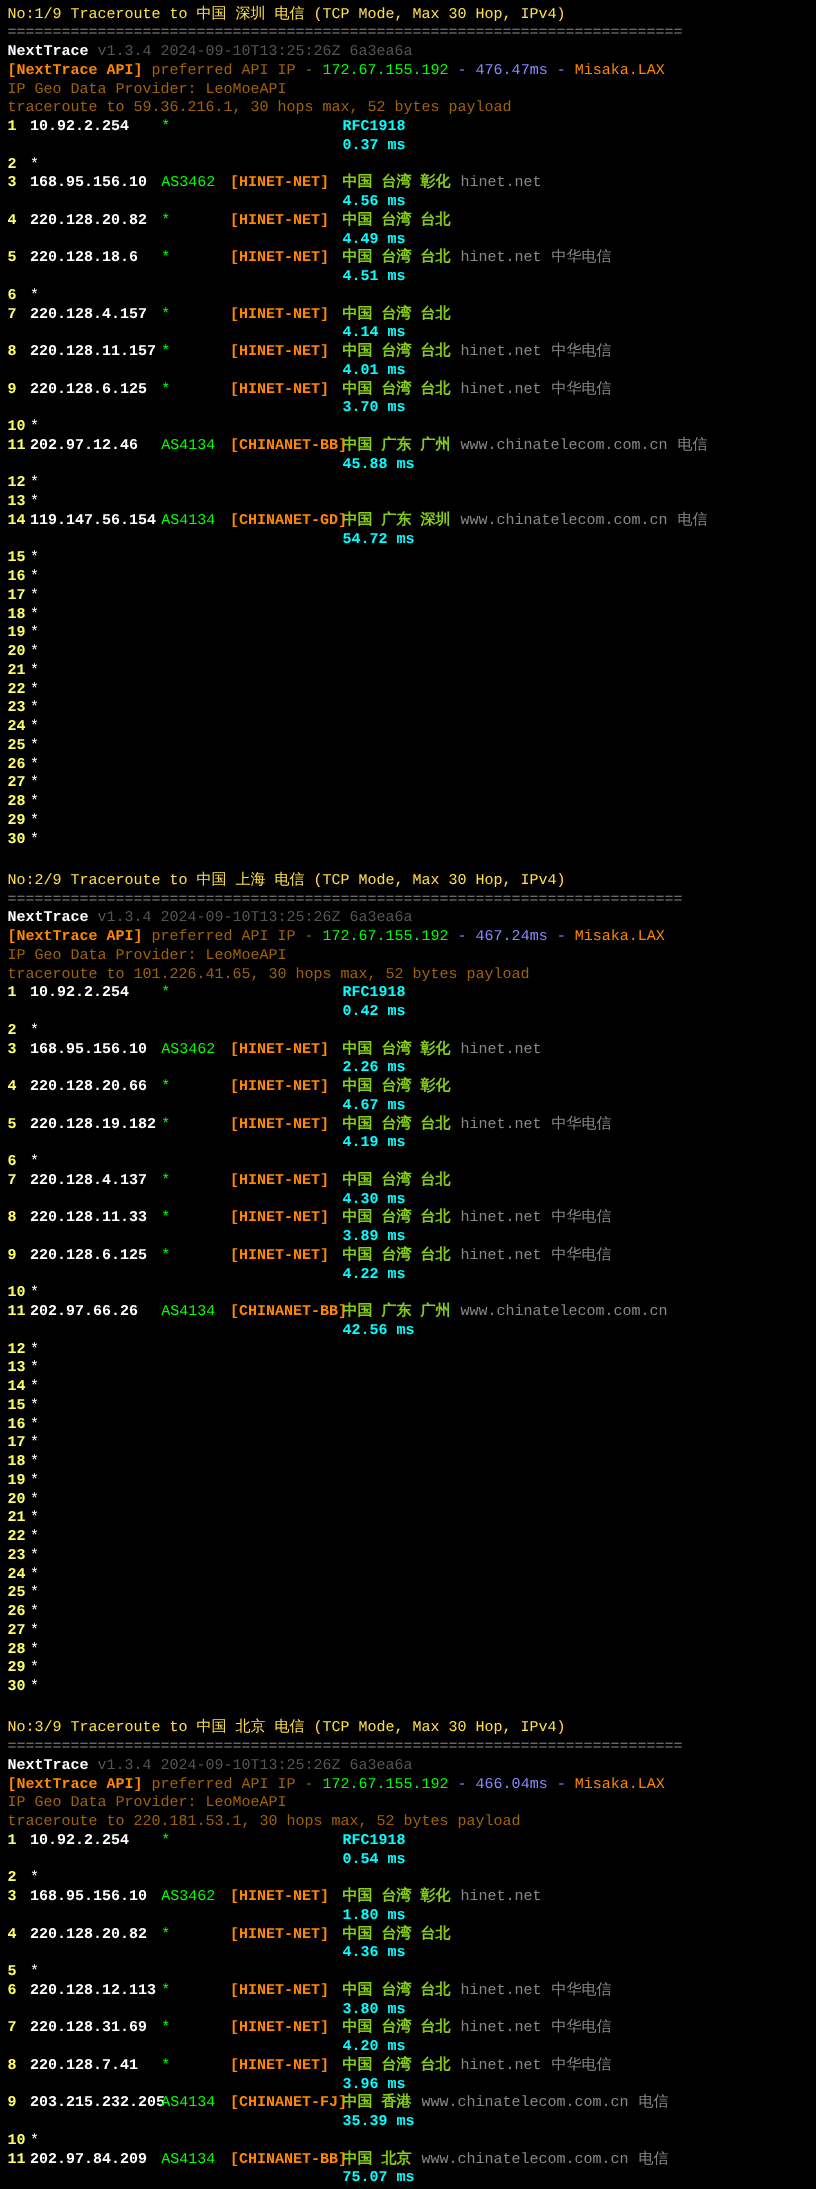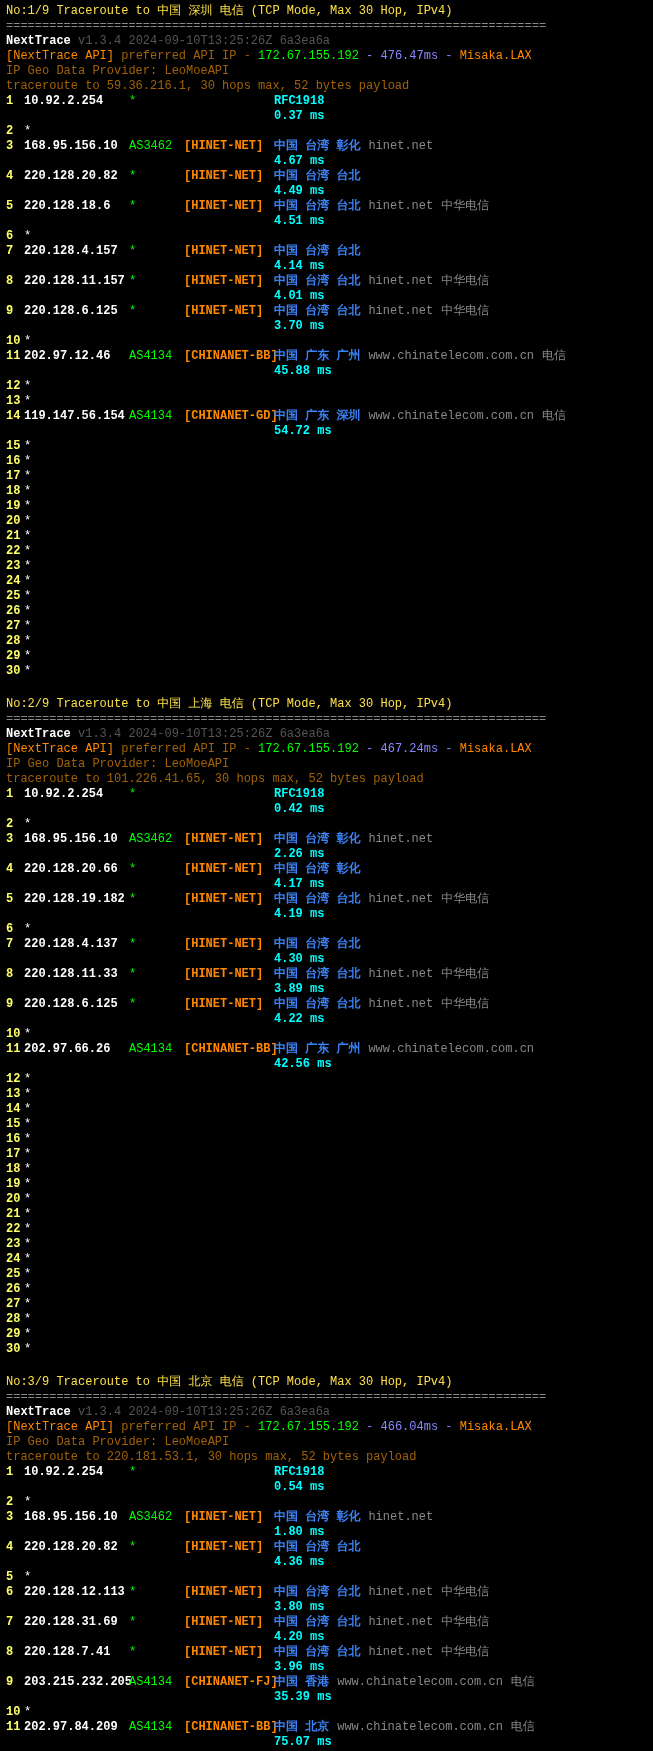--- a/index.html
+++ b/index.html
@@ -1,31 +1,31 @@
 <!DOCTYPE html>
 <html><head>
 <meta charset="utf-8">
 <style>
 html,body{margin:0;padding:0;background:#000;font-family:Consolas,'Courier New',monospace;font-size:12px;line-height:1.25;width:653px}
 .block{padding:4px 6px 14px 6px}
 .hr{color:#888}
 .title{color:#fde047}
 .nt{color:#fff;font-weight:bold}
 .ver{color:#555}
-.api{color:#ff8800;font-weight:normal}
+.api{color:#ff8800;font-weight:bold}
 .ip{color:#00ff00}
 .ms{color:#8888ff}
 .server{color:#ff8800}
 .info{color:#a16207}
 .row{display:flex;white-space:pre}
 .c-hop{width:18px;color:#ffff66;font-weight:bold}
 .c-ip{width:105px;color:#fff;font-weight:bold}
 .c-asn{width:55px;color:#00ff00}
 .c-net{width:90px;color:#ff8800;font-weight:bold}
-.c-geo{color:#3b82f6;font-weight:bold}
+.c-geo{color:#84cc16;font-weight:bold}
 .c-dns{color:#888;padding-left:8px}
 .c-isp{color:#888;padding-left:8px}
 .c-rfc{color:#00ffff;font-weight:bold}
 .c-star{color:#fff}
 .sub{padding-left:268px;color:#00ffff;font-weight:bold}
 .wm{color:#fff;padding:0 6px}
 </style>
 </head>
 <body>
 
@@ -34,21 +34,21 @@
       <div class="title">No:1/9 Traceroute to 中国 深圳 电信 (TCP Mode, Max 30 Hop, IPv4)</div>
       <div class="hr">===========================================================================</div>
       <div><span class="nt">NextTrace</span> <span class="ver">v1.3.4 2024-09-10T13:25:26Z 6a3ea6a</span></div>
       <div><span class="api">[NextTrace API]</span><span class="info"> preferred API IP - </span><span class="ip">172.67.155.192</span><span class="ms"> - 476.47ms - </span><span class="server">Misaka.LAX</span></div>
       <div class="info">IP Geo Data Provider: LeoMoeAPI</div>
       <div class="info">traceroute to 59.36.216.1, 30 hops max, 52 bytes payload</div>
       <div class="row"><span class="c-hop">1</span><span class="c-ip">10.92.2.254</span><span class="c-asn">*</span><span class="c-net"></span><span class="c-rfc">RFC1918</span></div>
       <div class="sub">0.37 ms</div>
       <div class="row"><span class="c-hop">2</span><span class="c-star">*</span></div>
       <div class="row"><span class="c-hop">3</span><span class="c-ip">168.95.156.10</span><span class="c-asn">AS3462</span><span class="c-net">[HINET-NET]</span><span class="c-geo">中国 台湾 彰化</span><span class="c-dns">hinet.net</span></div>
-      <div class="sub">4.67 ms</div>
+      <div class="sub">4.56 ms</div>
       <div class="row"><span class="c-hop">4</span><span class="c-ip">220.128.20.82</span><span class="c-asn">*</span><span class="c-net">[HINET-NET]</span><span class="c-geo">中国 台湾 台北</span></div>
       <div class="sub">4.49 ms</div>
       <div class="row"><span class="c-hop">5</span><span class="c-ip">220.128.18.6</span><span class="c-asn">*</span><span class="c-net">[HINET-NET]</span><span class="c-geo">中国 台湾 台北</span><span class="c-dns">hinet.net</span><span class="c-isp">中华电信</span></div>
       <div class="sub">4.51 ms</div>
       <div class="row"><span class="c-hop">6</span><span class="c-star">*</span></div>
       <div class="row"><span class="c-hop">7</span><span class="c-ip">220.128.4.157</span><span class="c-asn">*</span><span class="c-net">[HINET-NET]</span><span class="c-geo">中国 台湾 台北</span></div>
       <div class="sub">4.14 ms</div>
       <div class="row"><span class="c-hop">8</span><span class="c-ip">220.128.11.157</span><span class="c-asn">*</span><span class="c-net">[HINET-NET]</span><span class="c-geo">中国 台湾 台北</span><span class="c-dns">hinet.net</span><span class="c-isp">中华电信</span></div>
       <div class="sub">4.01 ms</div>
       <div class="row"><span class="c-hop">9</span><span class="c-ip">220.128.6.125</span><span class="c-asn">*</span><span class="c-net">[HINET-NET]</span><span class="c-geo">中国 台湾 台北</span><span class="c-dns">hinet.net</span><span class="c-isp">中华电信</span></div>
@@ -83,21 +83,21 @@
       <div><span class="nt">NextTrace</span> <span class="ver">v1.3.4 2024-09-10T13:25:26Z 6a3ea6a</span></div>
       <div><span class="api">[NextTrace API]</span><span class="info"> preferred API IP - </span><span class="ip">172.67.155.192</span><span class="ms"> - 467.24ms - </span><span class="server">Misaka.LAX</span></div>
       <div class="info">IP Geo Data Provider: LeoMoeAPI</div>
       <div class="info">traceroute to 101.226.41.65, 30 hops max, 52 bytes payload</div>
       <div class="row"><span class="c-hop">1</span><span class="c-ip">10.92.2.254</span><span class="c-asn">*</span><span class="c-net"></span><span class="c-rfc">RFC1918</span></div>
       <div class="sub">0.42 ms</div>
       <div class="row"><span class="c-hop">2</span><span class="c-star">*</span></div>
       <div class="row"><span class="c-hop">3</span><span class="c-ip">168.95.156.10</span><span class="c-asn">AS3462</span><span class="c-net">[HINET-NET]</span><span class="c-geo">中国 台湾 彰化</span><span class="c-dns">hinet.net</span></div>
       <div class="sub">2.26 ms</div>
       <div class="row"><span class="c-hop">4</span><span class="c-ip">220.128.20.66</span><span class="c-asn">*</span><span class="c-net">[HINET-NET]</span><span class="c-geo">中国 台湾 彰化</span></div>
-      <div class="sub">4.17 ms</div>
+      <div class="sub">4.67 ms</div>
       <div class="row"><span class="c-hop">5</span><span class="c-ip">220.128.19.182</span><span class="c-asn">*</span><span class="c-net">[HINET-NET]</span><span class="c-geo">中国 台湾 台北</span><span class="c-dns">hinet.net</span><span class="c-isp">中华电信</span></div>
       <div class="sub">4.19 ms</div>
       <div class="row"><span class="c-hop">6</span><span class="c-star">*</span></div>
       <div class="row"><span class="c-hop">7</span><span class="c-ip">220.128.4.137</span><span class="c-asn">*</span><span class="c-net">[HINET-NET]</span><span class="c-geo">中国 台湾 台北</span></div>
       <div class="sub">4.30 ms</div>
       <div class="row"><span class="c-hop">8</span><span class="c-ip">220.128.11.33</span><span class="c-asn">*</span><span class="c-net">[HINET-NET]</span><span class="c-geo">中国 台湾 台北</span><span class="c-dns">hinet.net</span><span class="c-isp">中华电信</span></div>
       <div class="sub">3.89 ms</div>
       <div class="row"><span class="c-hop">9</span><span class="c-ip">220.128.6.125</span><span class="c-asn">*</span><span class="c-net">[HINET-NET]</span><span class="c-geo">中国 台湾 台北</span><span class="c-dns">hinet.net</span><span class="c-isp">中华电信</span></div>
       <div class="sub">4.22 ms</div>
       <div class="row"><span class="c-hop">10</span><span class="c-star">*</span></div>

